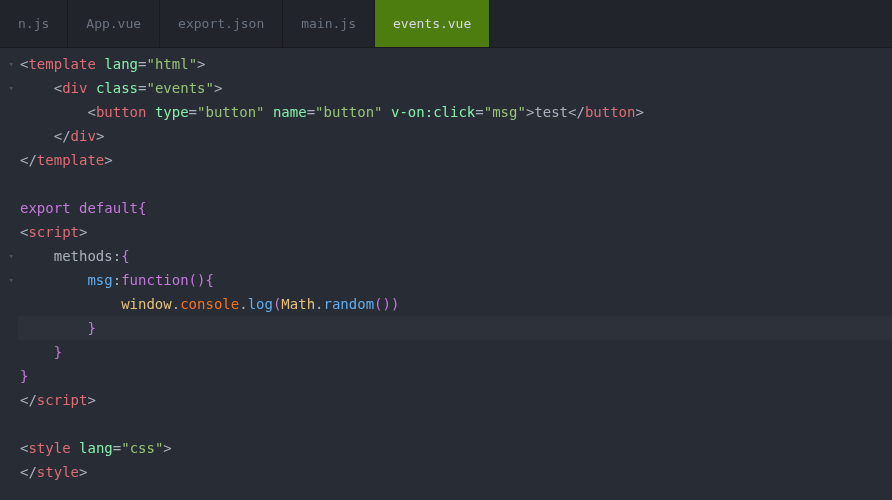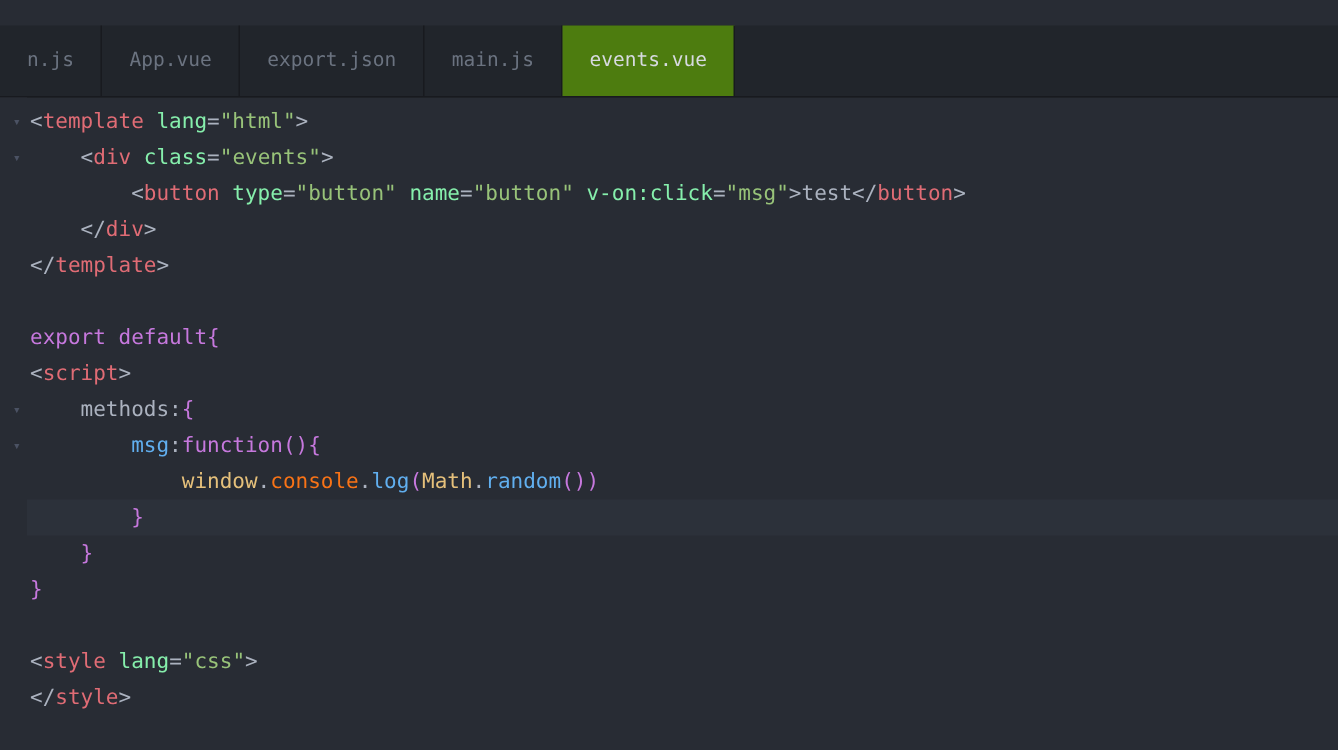--- a/index.html
+++ b/index.html
@@ -10,21 +10,20 @@
     color: #abb2bf;
     width: 892px;
     height: 500px;
     overflow: hidden;
   }
   .tabs {
     display: flex;
     background: #21252b;
     height: 48px;
     border-bottom: 1px solid #181a1f;
-    margin-top: 17px;
   }
   .tab {
     padding: 0 18px;
     display: flex;
     align-items: center;
     color: #6b7380;
     font-size: 13px;
     cursor: pointer;
     border-right: 1px solid #181a1f;
   }
@@ -121,18 +120,19 @@
     <div class="line"><span class="c-punct">&lt;/</span><span class="c-tag">template</span><span class="c-punct">&gt;</span></div>
     <div class="line"></div>
     <div class="line"><span class="c-kw">export</span><span> </span><span class="c-kw">default</span><span class="c-br">{</span></div>
     <div class="line"><span class="c-punct">&lt;</span><span class="c-tag">script</span><span class="c-punct">&gt;</span></div>
     <div class="line">    <span class="c-text">methods</span><span class="c-punct">:</span><span class="c-br">{</span></div>
     <div class="line">        <span class="c-fn">msg</span><span class="c-punct">:</span><span class="c-kw">function</span><span class="c-br">()</span><span class="c-br">{</span></div>
     <div class="line">            <span class="c-prop">window</span><span class="c-dot">.</span><span class="c-var">console</span><span class="c-dot">.</span><span class="c-fn">log</span><span class="c-br">(</span><span class="c-prop">Math</span><span class="c-dot">.</span><span class="c-fn">random</span><span class="c-br">()</span><span class="c-br">)</span></div>
     <div class="line hl">        <span class="c-br">}</span></div>
     <div class="line">    <span class="c-br">}</span></div>
     <div class="line"><span class="c-br">}</span></div>
+    <div class="line"><span class="c-punct">&lt;/</span><span class="c-tag">script</span><span class="c-punct">&gt;</span></div>
     <div class="line"></div>
     <div class="line"><span class="c-punct">&lt;</span><span class="c-tag">style</span><span> </span><span class="c-attr">lang</span><span class="c-punct">=</span><span class="c-str">"</span><span class="c-str">css</span><span class="c-str">"</span><span class="c-punct">&gt;</span></div>
     <div class="line"><span class="c-punct">&lt;/</span><span class="c-tag">style</span><span class="c-punct">&gt;</span></div>
     <div class="line"></div>
   </div>
 </div>
 
 </body></html>

